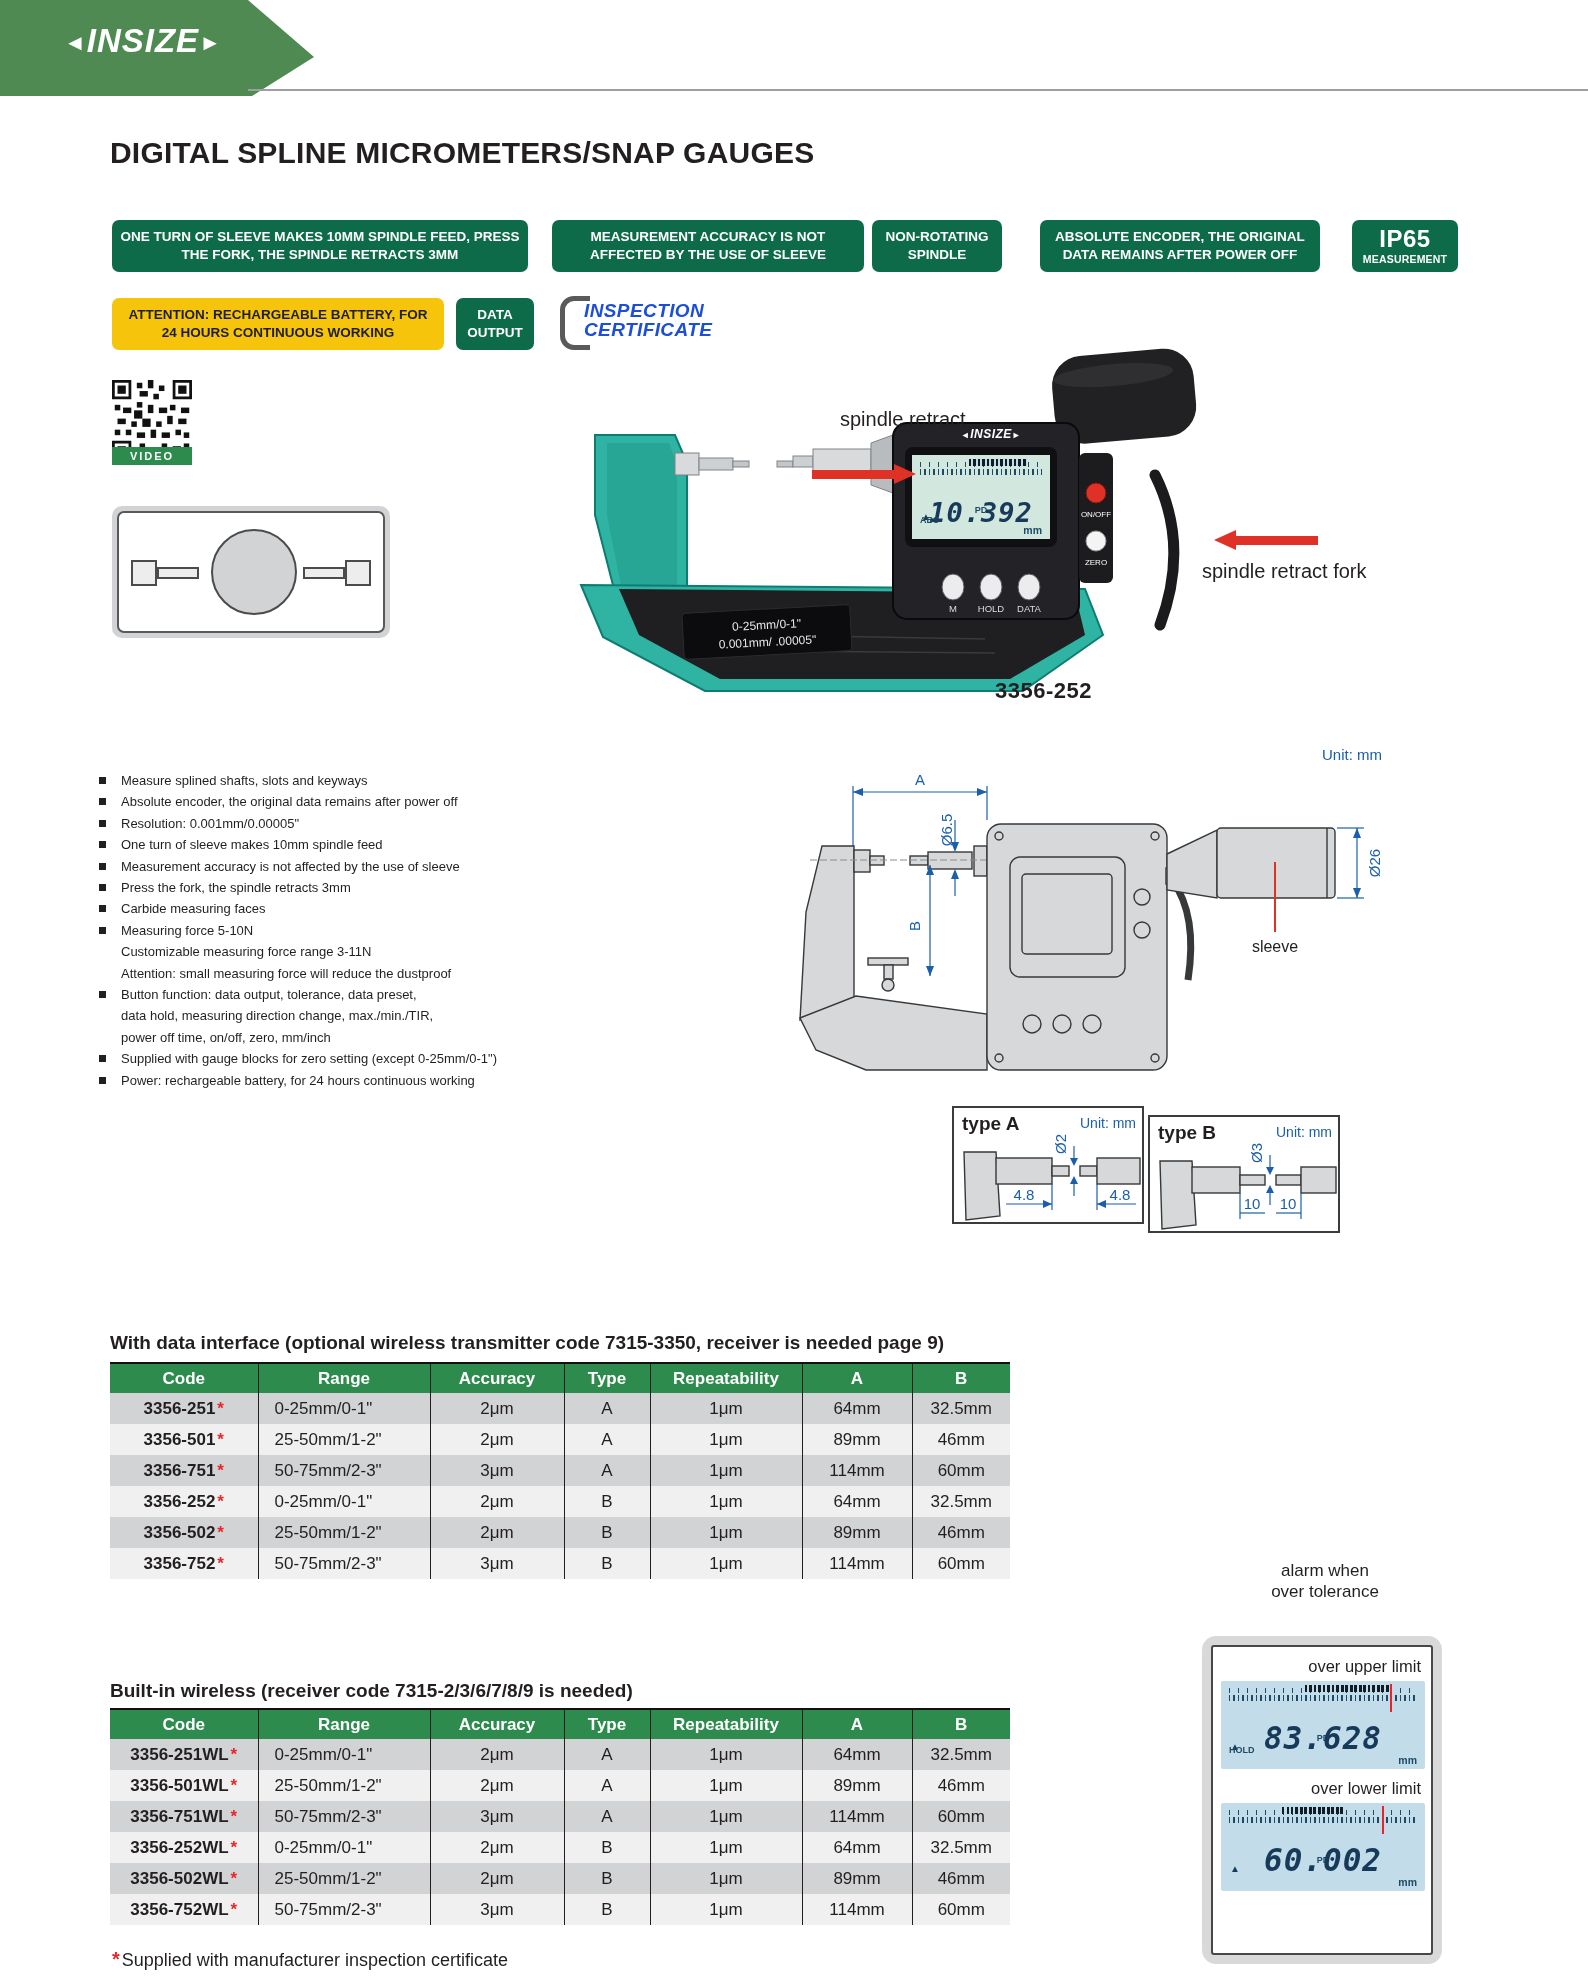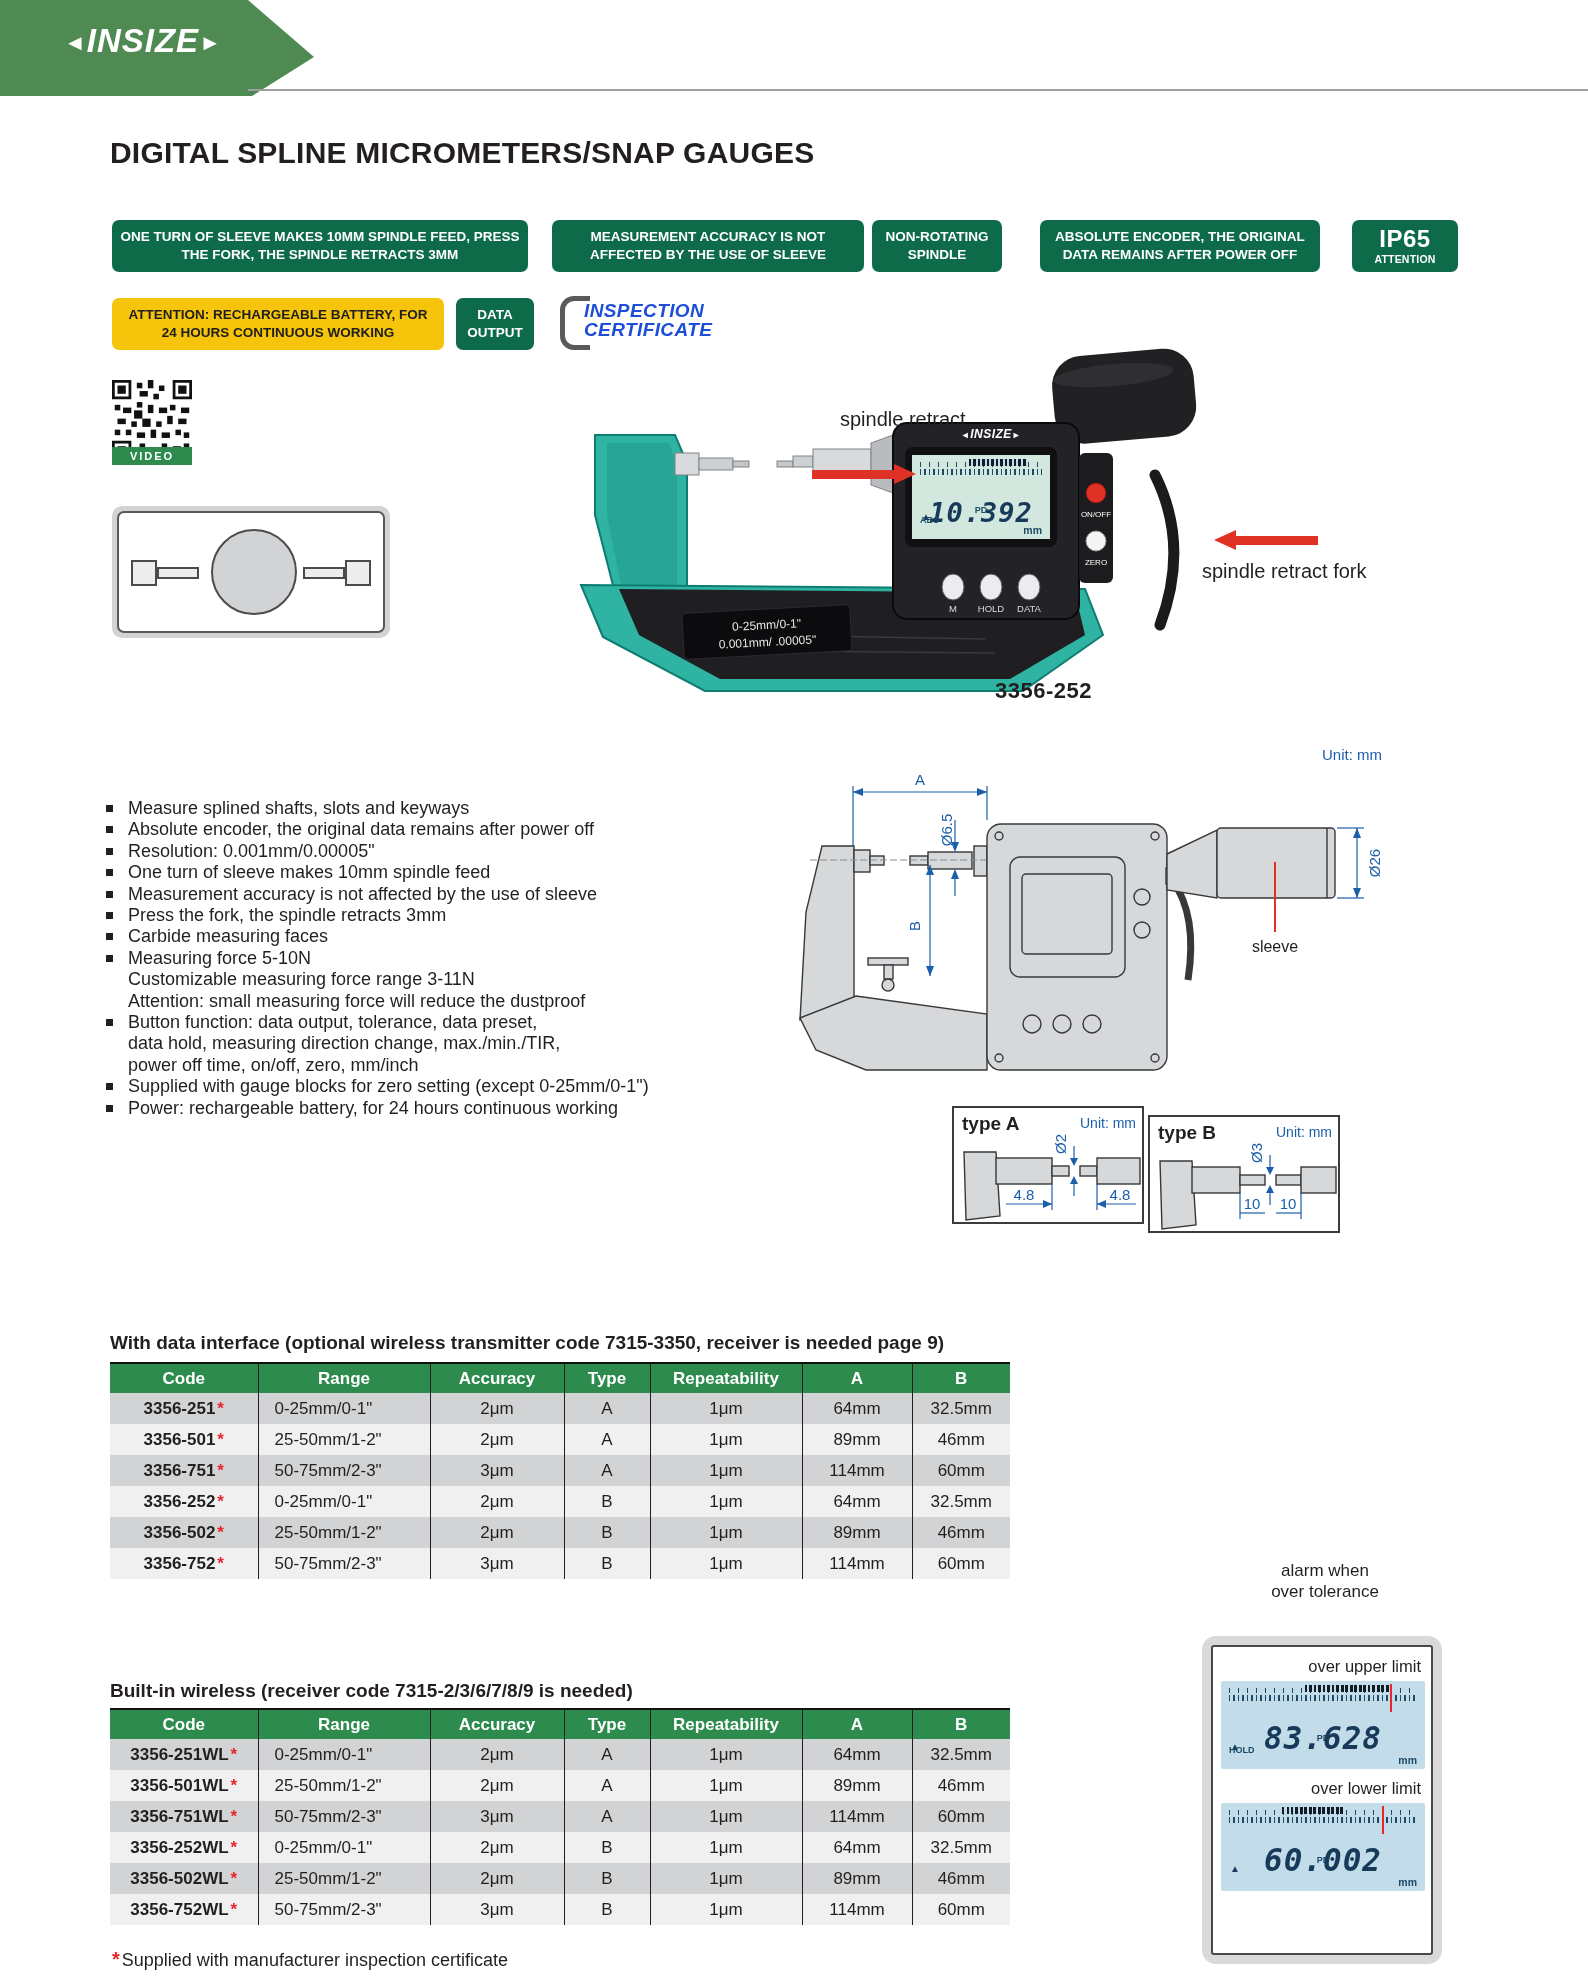--- a/index.html
+++ b/index.html
@@ -79,21 +79,21 @@
     font-family:"DejaVu Sans Mono",monospace; font-weight:bold; font-style:italic; color:#173a5a; letter-spacing:1px; }
   .lcd .tri { position:absolute; left:9px; bottom:17px; font-size:10px; color:#173a5a; font-style:normal; }
   .lcd .hold { position:absolute; left:8px; bottom:14px; font-size:9px; font-weight:bold; color:#1e4a66; }
   .lcd .unit { position:absolute; right:8px; bottom:3px; font-size:10.5px; font-weight:bold; color:#1e4a66; }
 
   .product-lcd { left:912px; top:455px; width:138px; height:84px; background:transparent; }
   .product-lcd .digits { font-size:27px; bottom:11px; }
   .product-lcd .pd { top:21px; }
 
   
-  .features { left:104px; top:770px; width:600px; list-style:none; font-size:18px; line-height:21.4px;margin-top:28px; }
+  .features { left:97px; top:770px; width:600px; list-style:none; font-size:13px; line-height:21.4px; }
   .features li { position:relative; padding-left:24px; }
   .features li.bullet::before { content:""; position:absolute; left:2px; top:7px; width:7px; height:7px; background:#231f20; }
 
   
   .unit-label { color:#1b5faa; font-size:15px; }
   .dim { fill:#1b5faa; font-size:15px; font-family:"Liberation Sans",sans-serif; }
   .dwg-part { fill:#d7d8da; stroke:#36383a; stroke-width:1.4; }
   .dwg-blue { stroke:#1b5faa; stroke-width:1.2; fill:none; }
 
   
@@ -133,21 +133,21 @@
 <div class="abs hdr-rule"></div>
 
 <h1 class="abs page-title">DIGITAL SPLINE MICROMETERS/SNAP GAUGES</h1>
 
 <div class="abs badge green" style="left:112px;top:220px;width:416px;height:52px;">ONE TURN OF SLEEVE MAKES 10MM SPINDLE FEED, PRESS THE FORK, THE SPINDLE RETRACTS 3MM</div>
 <div class="abs badge green" style="left:552px;top:220px;width:312px;height:52px;">MEASUREMENT ACCURACY IS NOT AFFECTED BY THE USE OF SLEEVE</div>
 <div class="abs badge green" style="left:872px;top:220px;width:130px;height:52px;">NON-ROTATING SPINDLE</div>
 <div class="abs badge green" style="left:1040px;top:220px;width:280px;height:52px;">ABSOLUTE ENCODER, THE ORIGINAL DATA REMAINS AFTER POWER OFF</div>
 <div class="abs badge green" style="left:1352px;top:220px;width:106px;height:52px;flex-direction:column;">
   <span class="ip65-big">IP65</span>
-  <span class="ip65-small">ATTENTION</span>
+  <span class="ip65-small">MEASUREMENT</span>
 </div>
 
 <div class="abs badge yellow" style="left:112px;top:298px;width:332px;height:52px;">ATTENTION: RECHARGEABLE BATTERY, FOR 24 HOURS CONTINUOUS WORKING</div>
 <div class="abs badge green" style="left:456px;top:298px;width:78px;height:52px;">DATA OUTPUT</div>
 <div class="abs" style="left:560px;top:296px;width:230px;height:58px;">
   <div class="abs cert-frame"></div>
   <div class="abs cert-mask"></div>
   <div class="abs cert-text">
     <div>INSPECTION</div>
     <div>CERTIFICATE</div>

